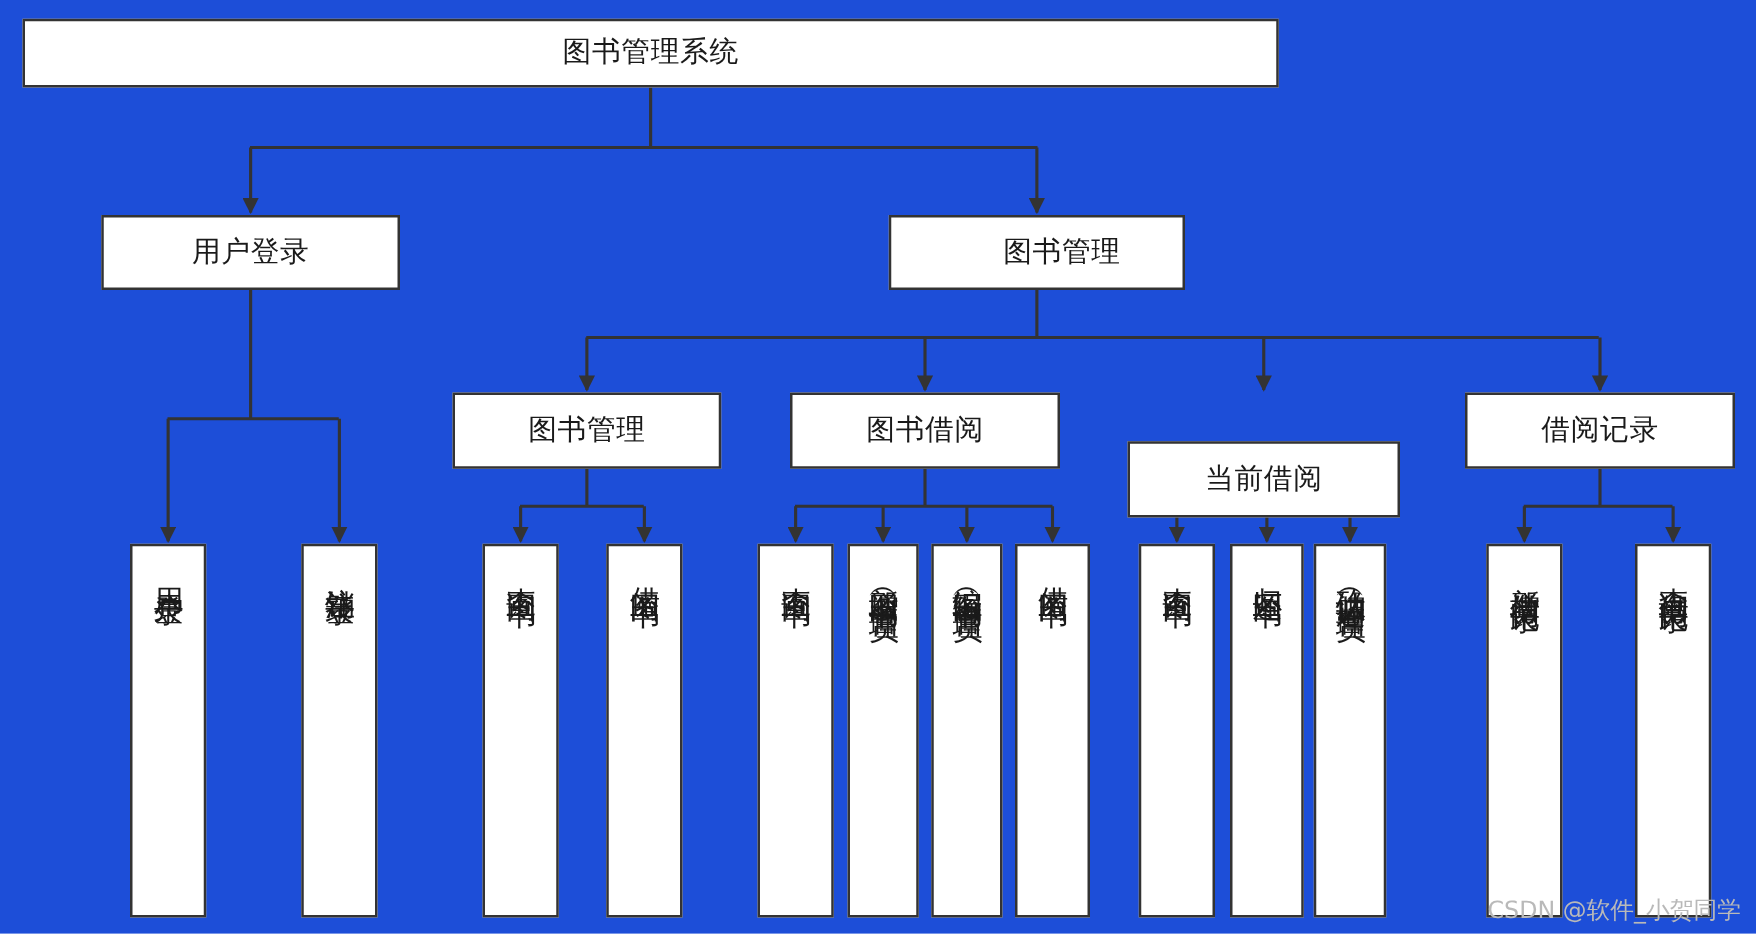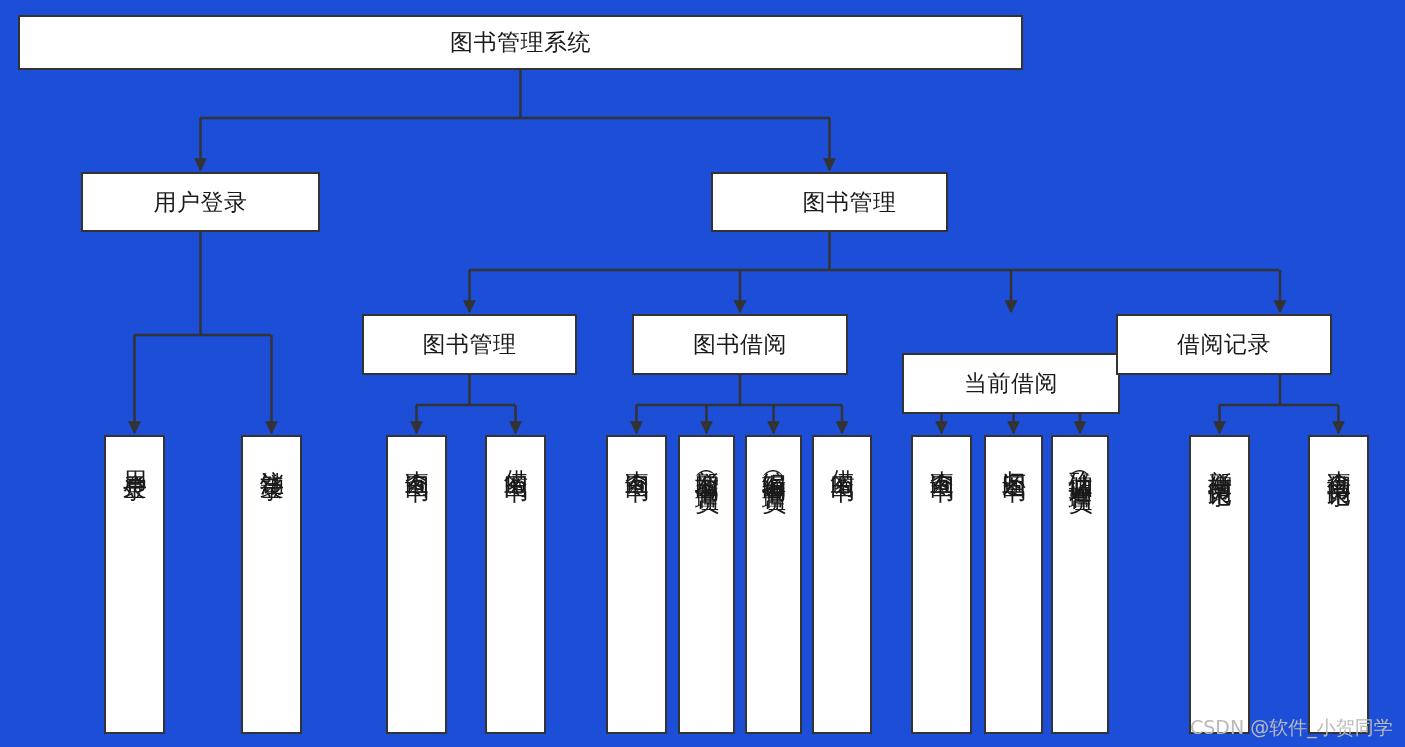--- a/index.html
+++ b/index.html
@@ -123,21 +123,21 @@
 
   <div class="node" id="n-new-book-recommend" style="left: 362px; top: 314px; width: 215px; height: 61px;">
     <span class="label">图书管理</span>
   </div>
   <div class="node" id="n-book-borrow" style="left: 632px; top: 314px; width: 216px; height: 61px;">
     <span class="label">图书借阅</span>
   </div>
   <div class="node" id="n-current-borrow" style="left: 902px; top: 314px; width: 218px; height: 61px; margin-top: 39px;">
     <span class="label">当前借阅</span>
   </div>
-  <div class="node" id="n-borrow-record" style="left: 1116px; top: 314px; width: 216px; height: 61px;">
+  <div class="node" id="n-borrow-record" style="left: 1172px; top: 314px; width: 216px; height: 61px;">
     <span class="label">借阅记录</span>
   </div>
 
   <div class="node vertical" id="n-leaf-0" style="left: 104px; top: 435px; width: 61px; height: 299px;">
     <span class="label">用户登录</span>
   </div>
   <div class="node vertical" id="n-leaf-1" style="left: 241px; top: 435px; width: 61px; height: 299px;">
     <span class="label">注销登录</span>
   </div>
   <div class="node vertical" id="n-leaf-2" style="left: 386px; top: 435px; width: 61px; height: 299px;">

